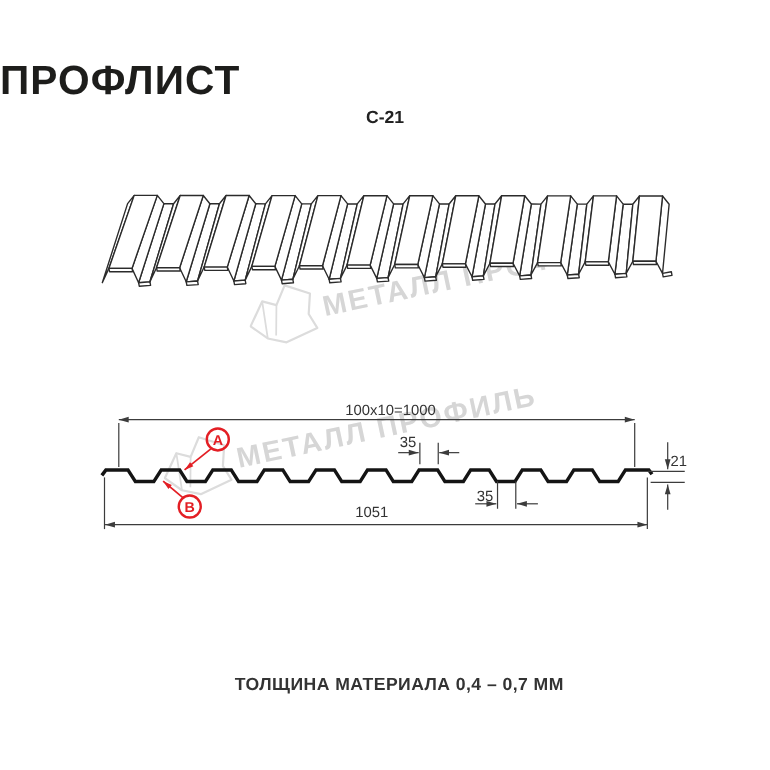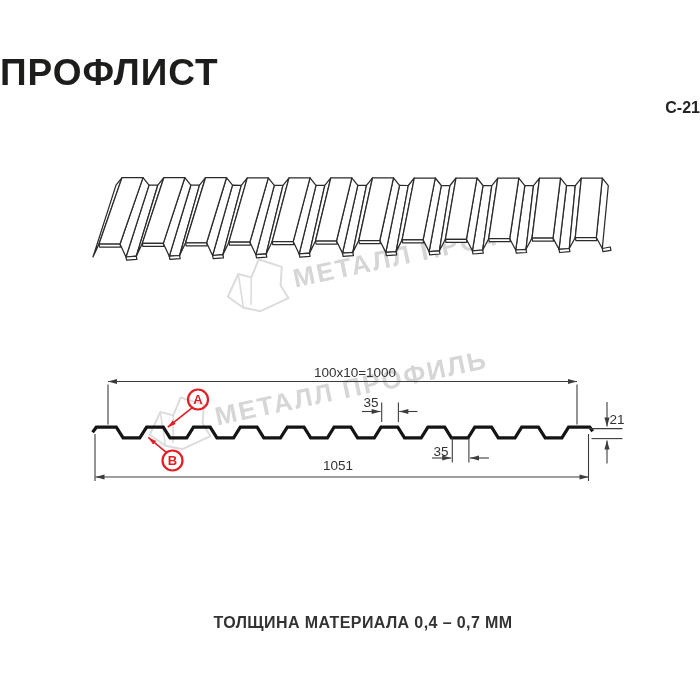--- a/index.html
+++ b/index.html
@@ -10,21 +10,21 @@
   .page{
     position:relative;width:700px;height:700px;margin:0 auto;
     background:var(--background);overflow:hidden;
     font-family:"Liberation Sans",sans-serif;
   }
   .title{
     position:absolute;top:52px;left:0;width:700px;text-align:left;
     font-size:37px;font-weight:800;letter-spacing:1px;color:#1d1d1b;
   }
   .subtitle{
-    position:absolute;top:99px;left:0;width:700px;text-align:right;
+    position:absolute;top:99px;left:0;width:700px;text-align:center;
     font-size:16px;font-weight:700;color:#222;
   }
   .footer-note{
     position:absolute;top:614px;left:0;width:700px;text-align:center;
     font-size:16px;font-weight:700;letter-spacing:.4px;color:#333;padding-left:13px;
   }
   .wm{
     position:absolute;display:flex;align-items:center;gap:7px;
     transform:rotate(-12deg);transform-origin:left center;
     z-index:1;pointer-events:none;white-space:nowrap;

